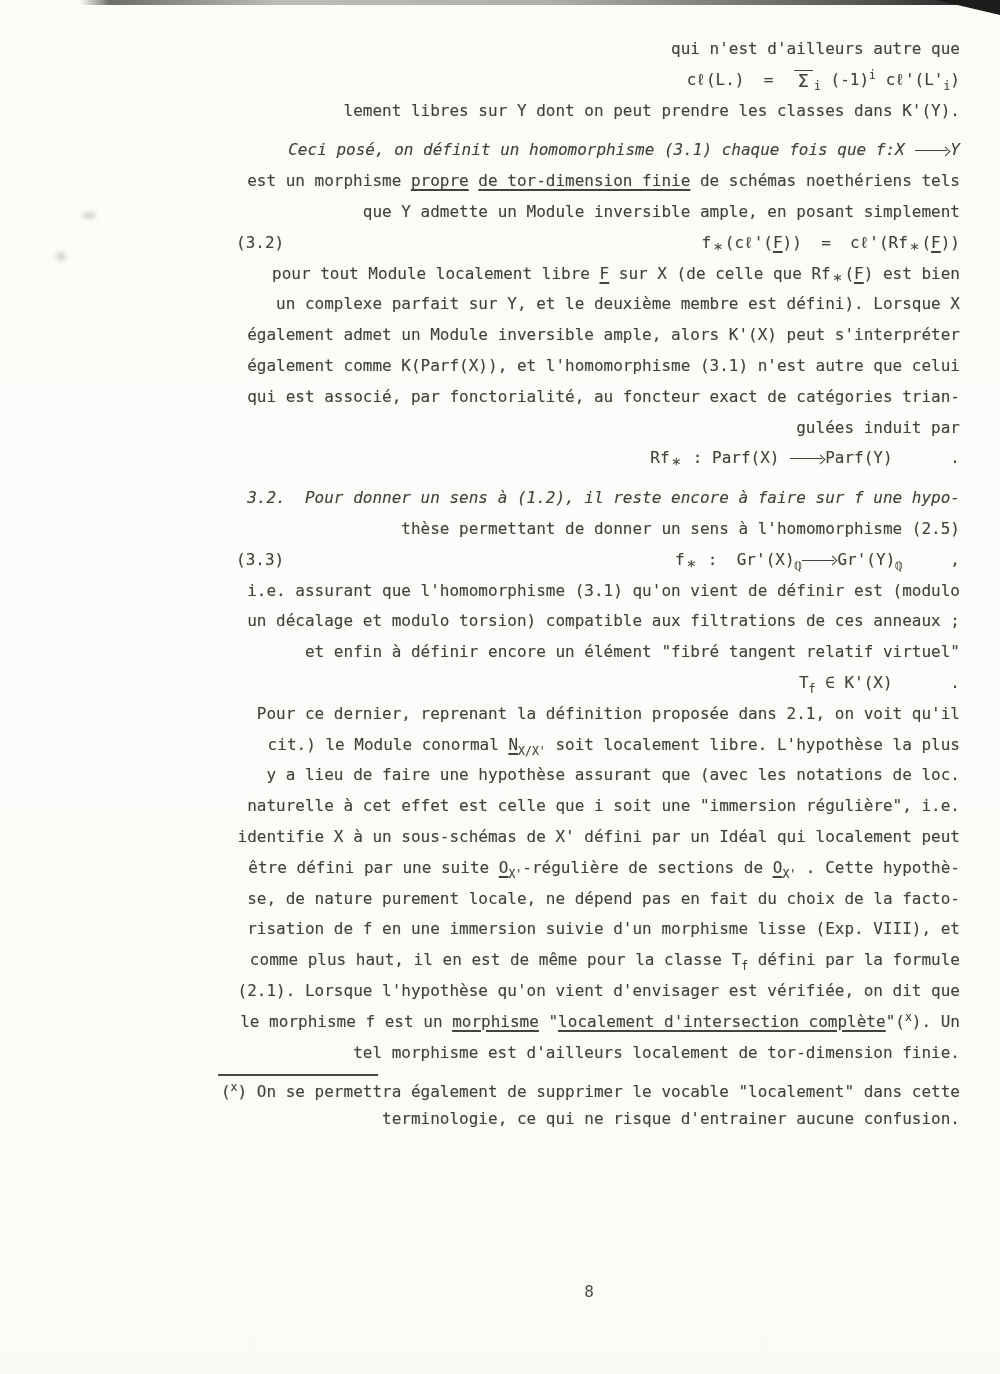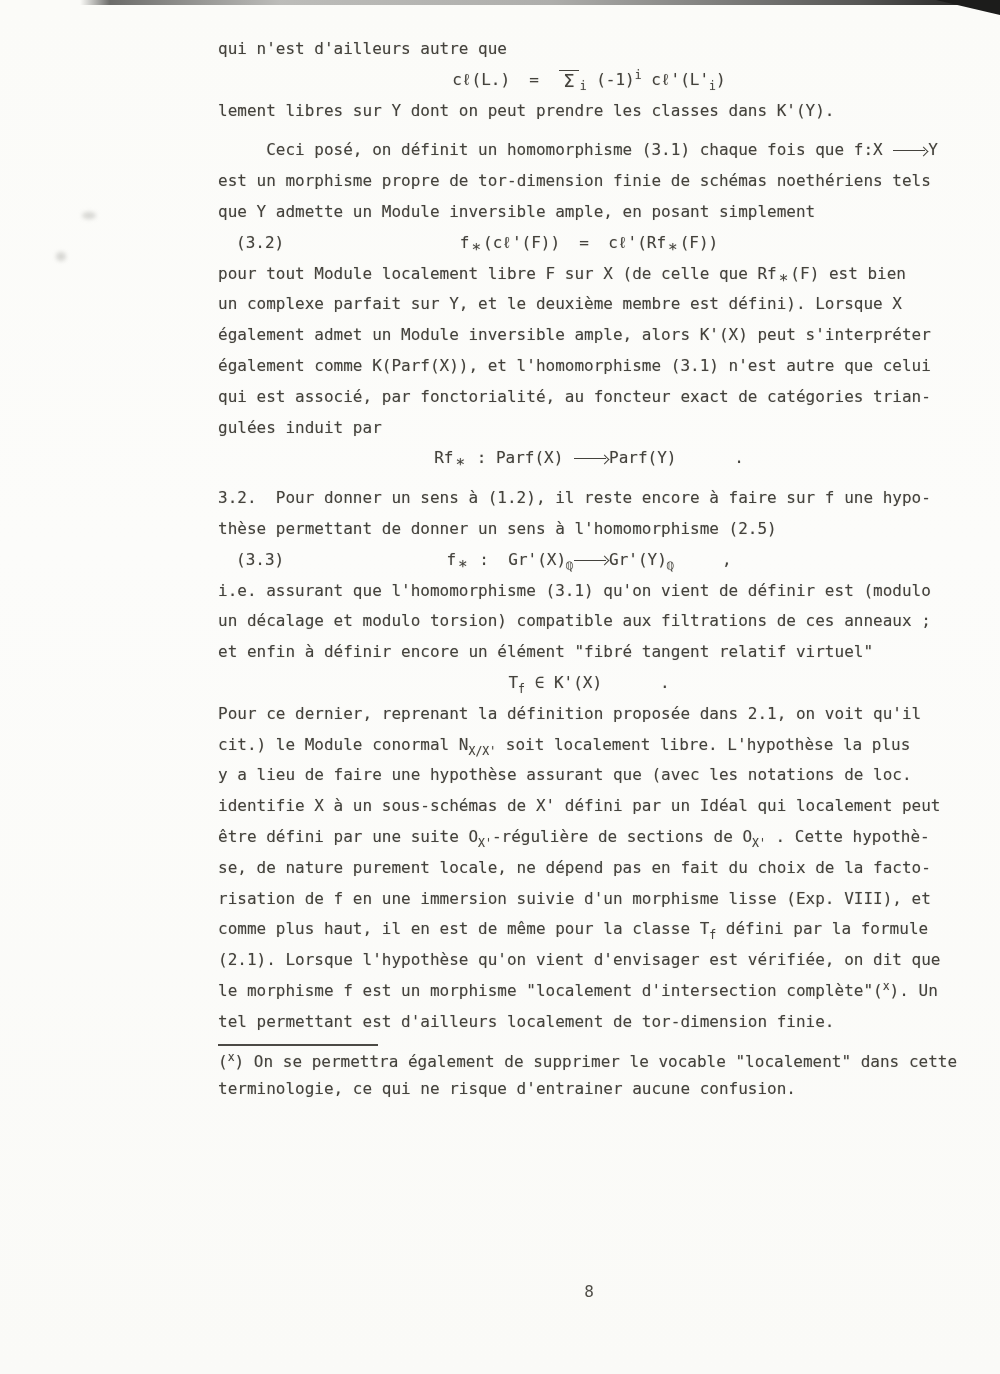--- a/index.html
+++ b/index.html
@@ -25,27 +25,27 @@
     clip-path:polygon(0 0,100% 0,100% 100%);
   }
   .smudge{position:absolute;background:rgba(120,118,112,0.28);border-radius:50%;filter:blur(2px);}
   .smudge.a{left:82px;top:212px;width:14px;height:7px;}
   .smudge.b{left:56px;top:252px;width:10px;height:9px;}
   .text-block{
     position:absolute;left:218px;top:34px;width:742px;
     font-size:16px;
     text-shadow:0 0 1px rgba(80,78,70,0.35);
   }
-  .line{position:relative;height:30.8px;line-height:30.8px;white-space:pre;}
-  .line.gap{margin-top:9px;}
-  .line.formula{text-align:center;}
+  .line{position:relative;height:30.8px;line-height:30.8px;white-space:pre;text-align:right;}
+  .line.gap{margin-top:9px;font-style:italic;}
+  .line.formula{}
   .flabel{position:absolute;left:18px;top:0;}
   .line.footnote{height:27px;line-height:28px;}
   .fn-rule{width:160px;border-top:2px solid #4c4a45;margin:6px 0 2px 0;height:0;}
-  .s-u{text-underline-offset:3px;text-decoration-thickness:1.5px;}
+  .s-u{text-decoration:underline;text-underline-offset:3px;text-decoration-thickness:1.5px;}
   .s-sub{font-size:11.5px;position:relative;top:5px;}
   .s-sup{font-size:11.5px;position:relative;top:-6px;}
   .s-star{font-size:16px;position:relative;top:7px;margin:0 2px;}
   .s-sum{
     display:inline-block;font-size:18px;line-height:17px;
     border-top:1.4px solid currentColor;padding:1px 4px 0 4px;margin:0 1px;
     font-family:"DejaVu Sans","Liberation Sans",sans-serif;vertical-align:-2px;
   }
   .s-arrow{display:inline-block;position:relative;width:36px;height:14px;vertical-align:-1px;}
   .s-arrow::before{content:"";position:absolute;left:1px;right:3px;top:8px;border-top:1.6px solid currentColor;}
@@ -86,27 +86,28 @@
       <div class="line body gap"><span class="s-t">3.2.  Pour donner un sens à (1.2), il reste encore à faire sur f une hypo-</span></div>
       <div class="line body"><span class="s-t">thèse permettant de donner un sens à l'homomorphisme (2.5)</span></div>
       <div class="line formula"><span class="flabel">(3.3)</span><span class="s-t">f</span><span class="s-star">*</span><span class="s-t"> :  Gr'(X)</span><span class="s-sub">ℚ</span><span class="s-arrow"></span><span class="s-t">Gr'(Y)</span><span class="s-sub">ℚ</span><span class="s-t">     ,</span></div>
       <div class="line body"><span class="s-t">i.e. assurant que l'homomorphisme (3.1) qu'on vient de définir est (modulo</span></div>
       <div class="line body"><span class="s-t">un décalage et modulo torsion) compatible aux filtrations de ces anneaux ;</span></div>
       <div class="line body"><span class="s-t">et enfin à définir encore un élément "fibré tangent relatif virtuel"</span></div>
       <div class="line formula"><span class="s-t">T</span><span class="s-sub">f</span><span class="s-t"> ∈ K'(X)      .</span></div>
       <div class="line body"><span class="s-t">Pour ce dernier, reprenant la définition proposée dans 2.1, on voit qu'il</span></div>
       <div class="line body"><span class="s-t">cit.) le Module conormal </span><span class="s-u">N</span><span class="s-sub">X/X'</span><span class="s-t"> soit localement libre. L'hypothèse la plus</span></div>
       <div class="line body"><span class="s-t">y a lieu de faire une hypothèse assurant que (avec les notations de loc.</span></div>
+      <div class="line body"><span class="s-t">naturelle à cet effet est celle que i soit une "immersion régulière", i.e.</span></div>
       <div class="line body"><span class="s-t">identifie X à un sous-schémas de X' défini par un Idéal qui localement peut</span></div>
       <div class="line body"><span class="s-t">être défini par une suite </span><span class="s-u">O</span><span class="s-sub">X'</span><span class="s-t">-régulière de sections de </span><span class="s-u">O</span><span class="s-sub">X'</span><span class="s-t"> . Cette hypothè-</span></div>
       <div class="line body"><span class="s-t">se, de nature purement locale, ne dépend pas en fait du choix de la facto-</span></div>
       <div class="line body"><span class="s-t">risation de f en une immersion suivie d'un morphisme lisse (Exp. VIII), et</span></div>
       <div class="line body"><span class="s-t">comme plus haut, il en est de même pour la classe T</span><span class="s-sub">f</span><span class="s-t"> défini par la formule</span></div>
       <div class="line body"><span class="s-t">(2.1). Lorsque l'hypothèse qu'on vient d'envisager est vérifiée, on dit que</span></div>
       <div class="line body"><span class="s-t">le morphisme f est un </span><span class="s-u">morphisme</span><span class="s-t"> "</span><span class="s-u">localement d'intersection complète</span><span class="s-t">"(</span><span class="s-sup">x</span><span class="s-t">). Un</span></div>
-      <div class="line body"><span class="s-t">tel permettant est d'ailleurs localement de tor-dimension finie.</span></div>
+      <div class="line body"><span class="s-t">tel morphisme est d'ailleurs localement de tor-dimension finie.</span></div>
       <div class="fn-rule"></div>
       <div class="line footnote"><span class="s-t">(</span><span class="s-sup">x</span><span class="s-t">) On se permettra également de supprimer le vocable "localement" dans cette</span></div>
       <div class="line footnote"><span class="s-t">terminologie, ce qui ne risque d'entrainer aucune confusion.</span></div>
     </div>
 
   <div class="page-num">8</div>
 </div>
 
 </body></html>

